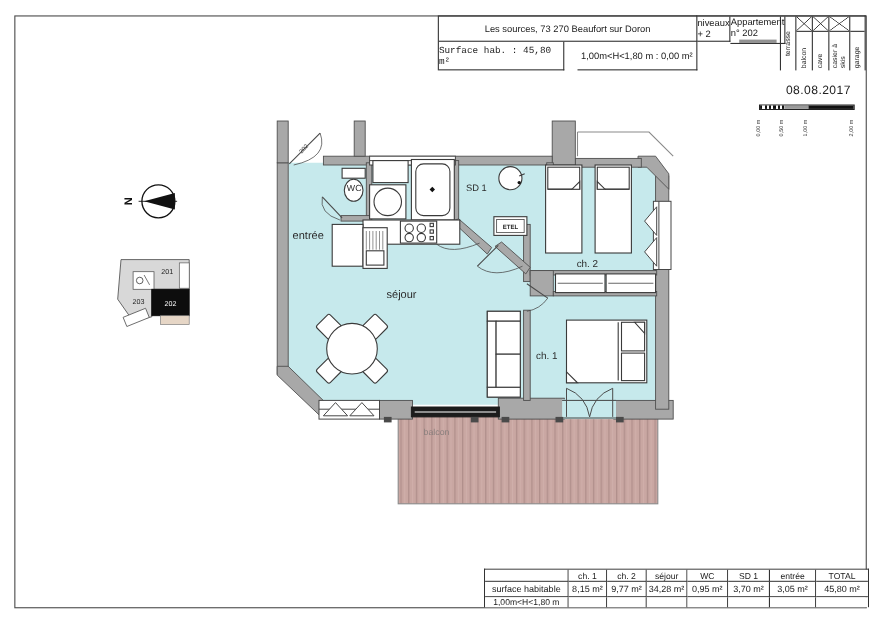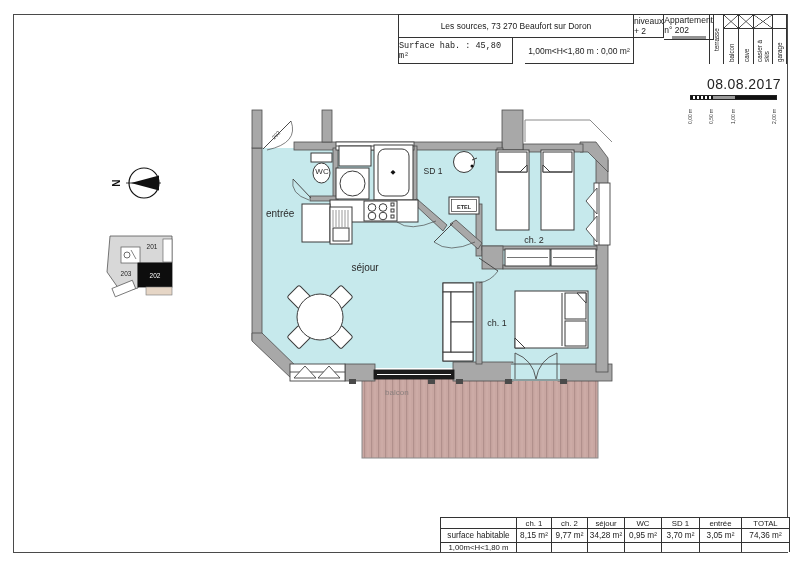--- a/index.html
+++ b/index.html
@@ -23,21 +23,21 @@
   #vcols{width:79px;display:flex;border-top:1px solid #333;border-right:1px solid #333;box-sizing:border-box;}
   .vcol{display:flex;flex-direction:column;border-left:1px solid #333;box-sizing:border-box;flex:0 0 auto;}
   .xbox{height:13px;border-bottom:1px solid #333;}
   .xbox.checked{background:
      linear-gradient(to top right,transparent calc(50% - .6px),#333 50%,transparent calc(50% + .6px)),
      linear-gradient(to bottom right,transparent calc(50% - .6px),#333 50%,transparent calc(50% + .6px));}
   .vlabel{flex:1;writing-mode:vertical-rl;transform:rotate(180deg);font-size:6.3px;line-height:7px;
      display:flex;align-items:center;justify-content:flex-start;padding:2px 0;text-align:left;}
   .vcol.full .vlabel{justify-content:center;}
 
-  #date{left:700px;top:76px;width:88px;text-align:center;font-size:14px;letter-spacing:.4px;color:#222;}
+  #date{left:700px;top:76px;width:88px;text-align:center;font-size:11px;letter-spacing:.4px;color:#222;}
 
   
   #sbar{left:690px;top:95px;width:87px;height:5px;display:flex;border:0.5px solid #222;box-sizing:border-box;}
   #sbar .s1{width:22px;background:repeating-linear-gradient(90deg,#111 0 2px,#fff 2px 4px);}
   #sbar .s2{width:22px;background:#9a9a9a;}
   #sbar .s3{flex:1;background:#111;}
   .tick{position:absolute;font-size:5px;color:#333;writing-mode:vertical-rl;transform:rotate(180deg);height:22px;line-height:5px;}
 
   
   #ftab{left:440px;top:517px;width:350px;border:1px solid #333;border-bottom:none;box-sizing:border-box;
@@ -342,21 +342,21 @@
     <div class="c">entrée</div>
     <div class="c">TOTAL</div>
 
     <div class="c val lab">surface habitable</div>
     <div class="c val">8,15 m²</div>
     <div class="c val">9,77 m²</div>
     <div class="c val">34,28 m²</div>
     <div class="c val">0,95 m²</div>
     <div class="c val">3,70 m²</div>
     <div class="c val">3,05 m²</div>
-    <div class="c val">74,36 m²</div>
+    <div class="c val">45,80 m²</div>
 
     <div class="c last lab">1,00m&lt;H&lt;1,80 m</div>
     <div class="c last"></div>
     <div class="c last"></div>
     <div class="c last"></div>
     <div class="c last"></div>
     <div class="c last"></div>
     <div class="c last"></div>
     <div class="c last"></div>
   </div>

